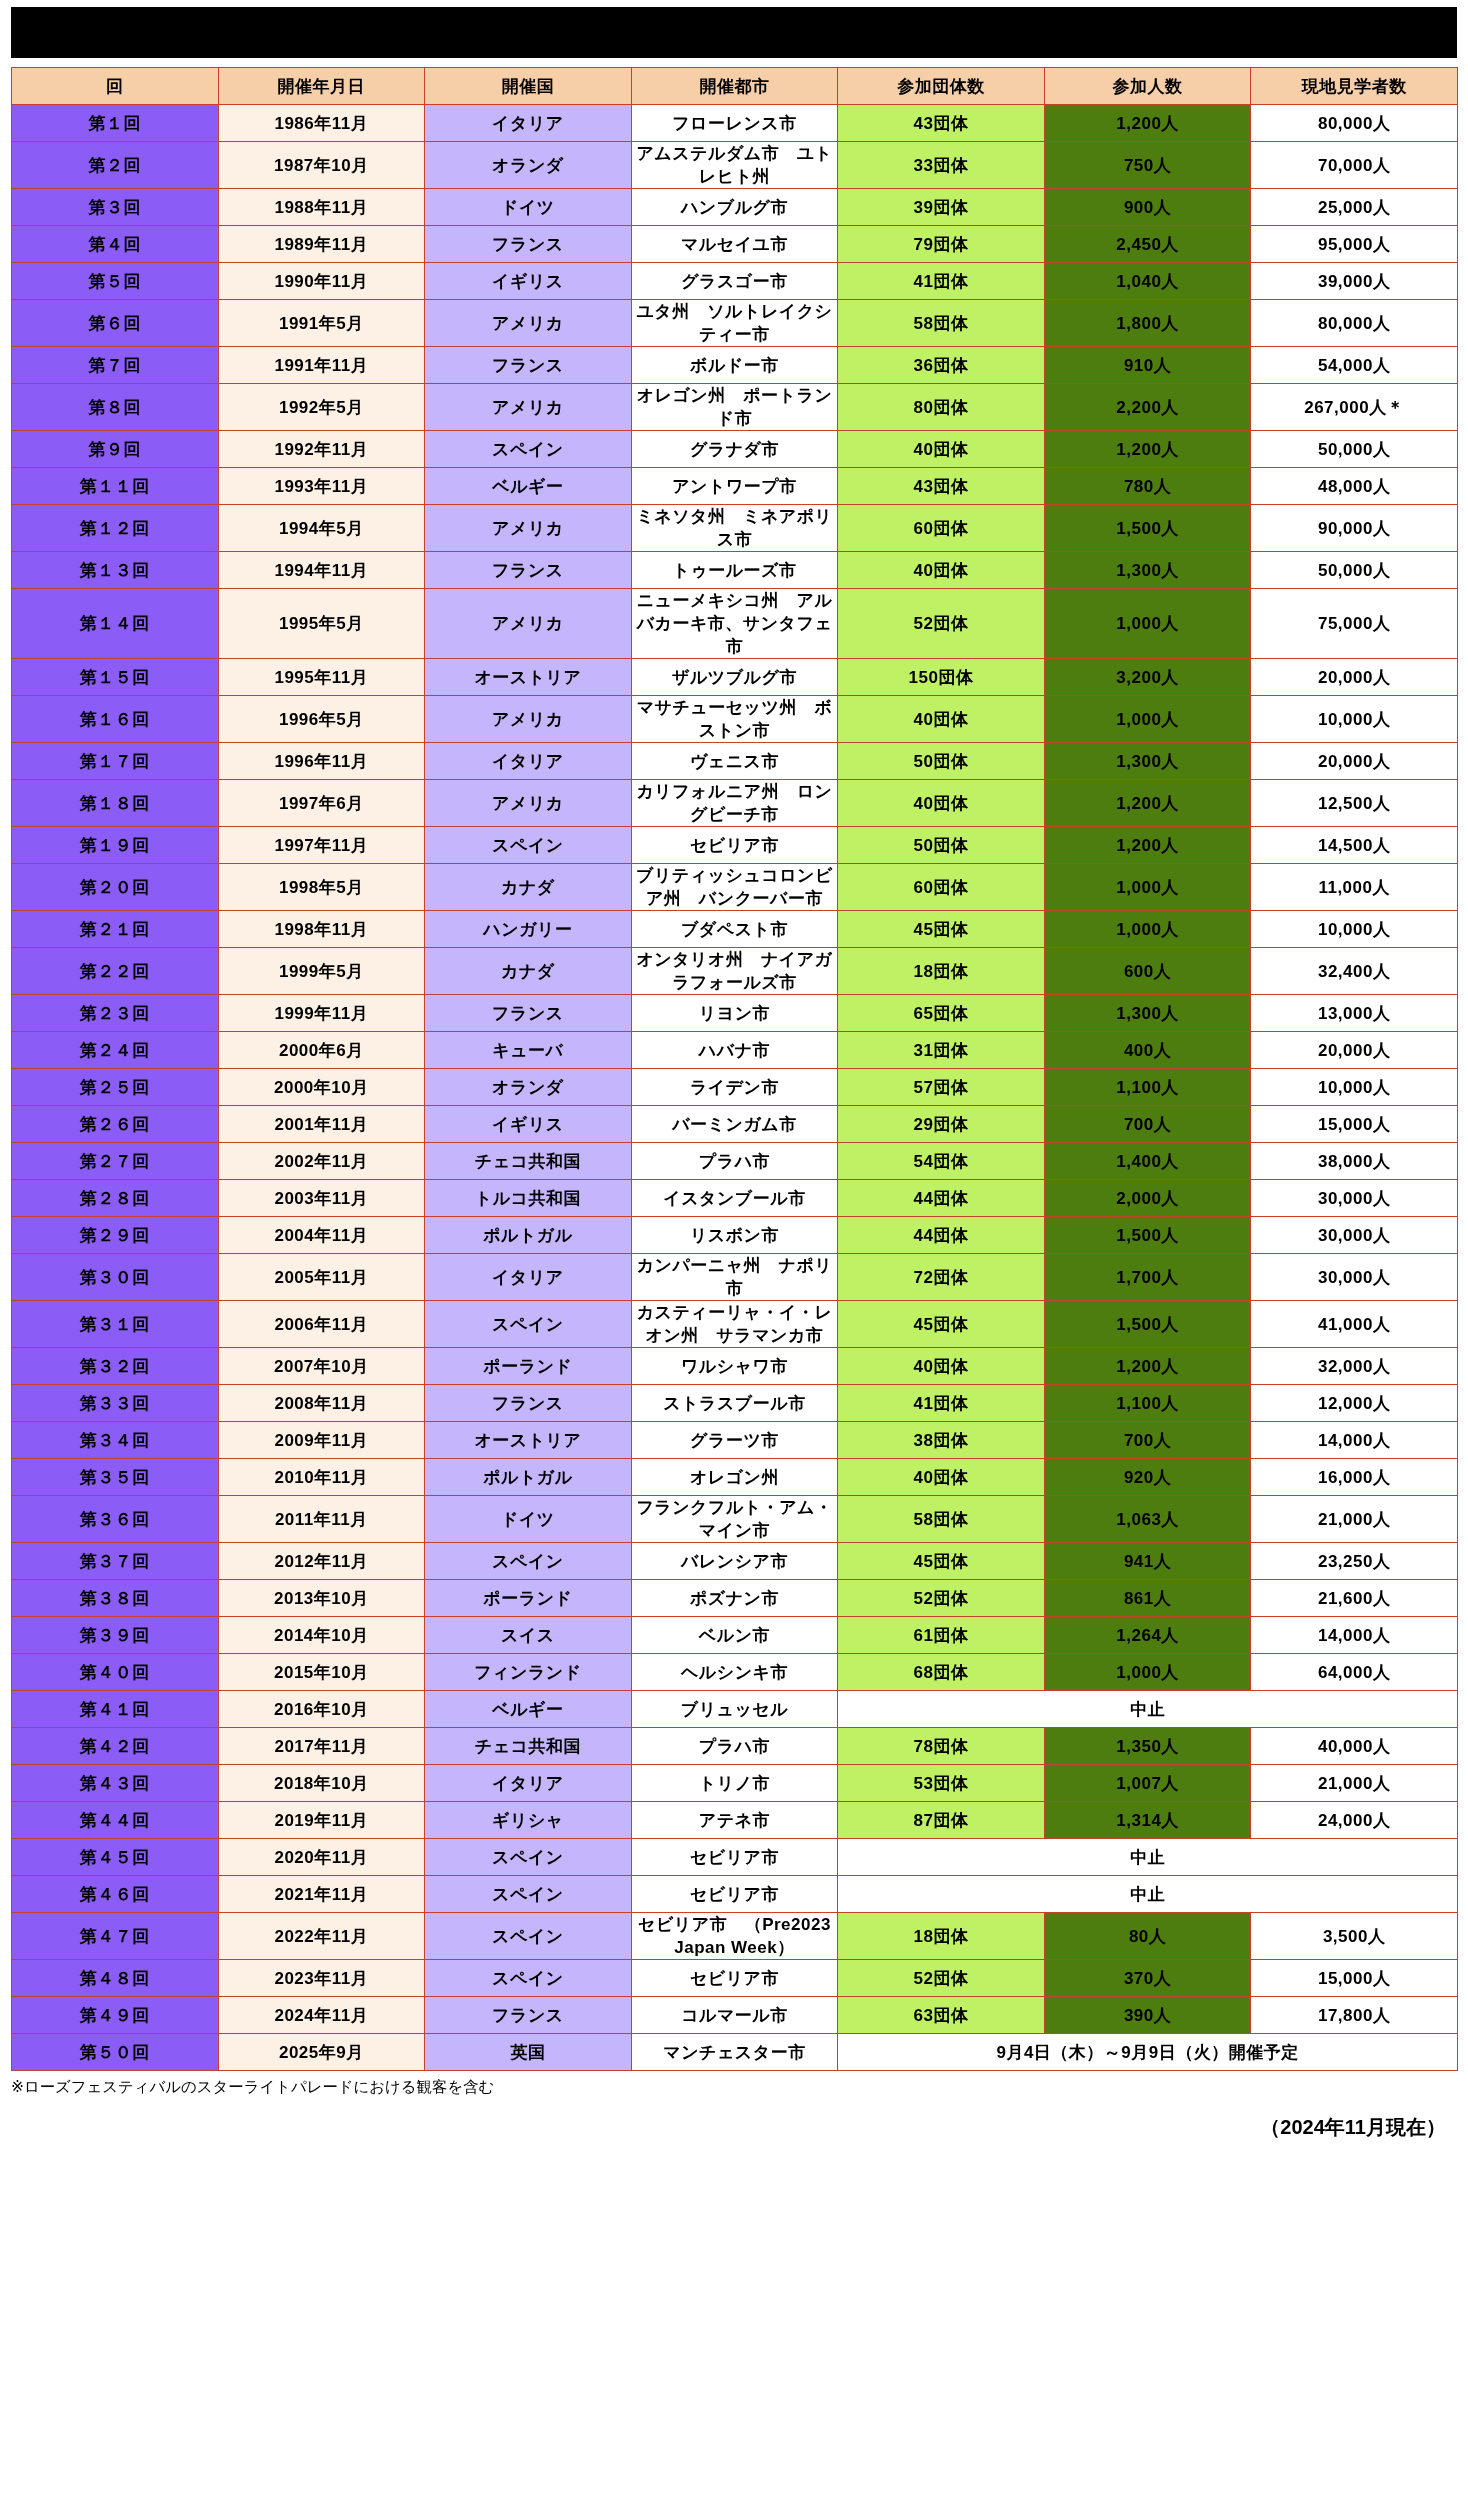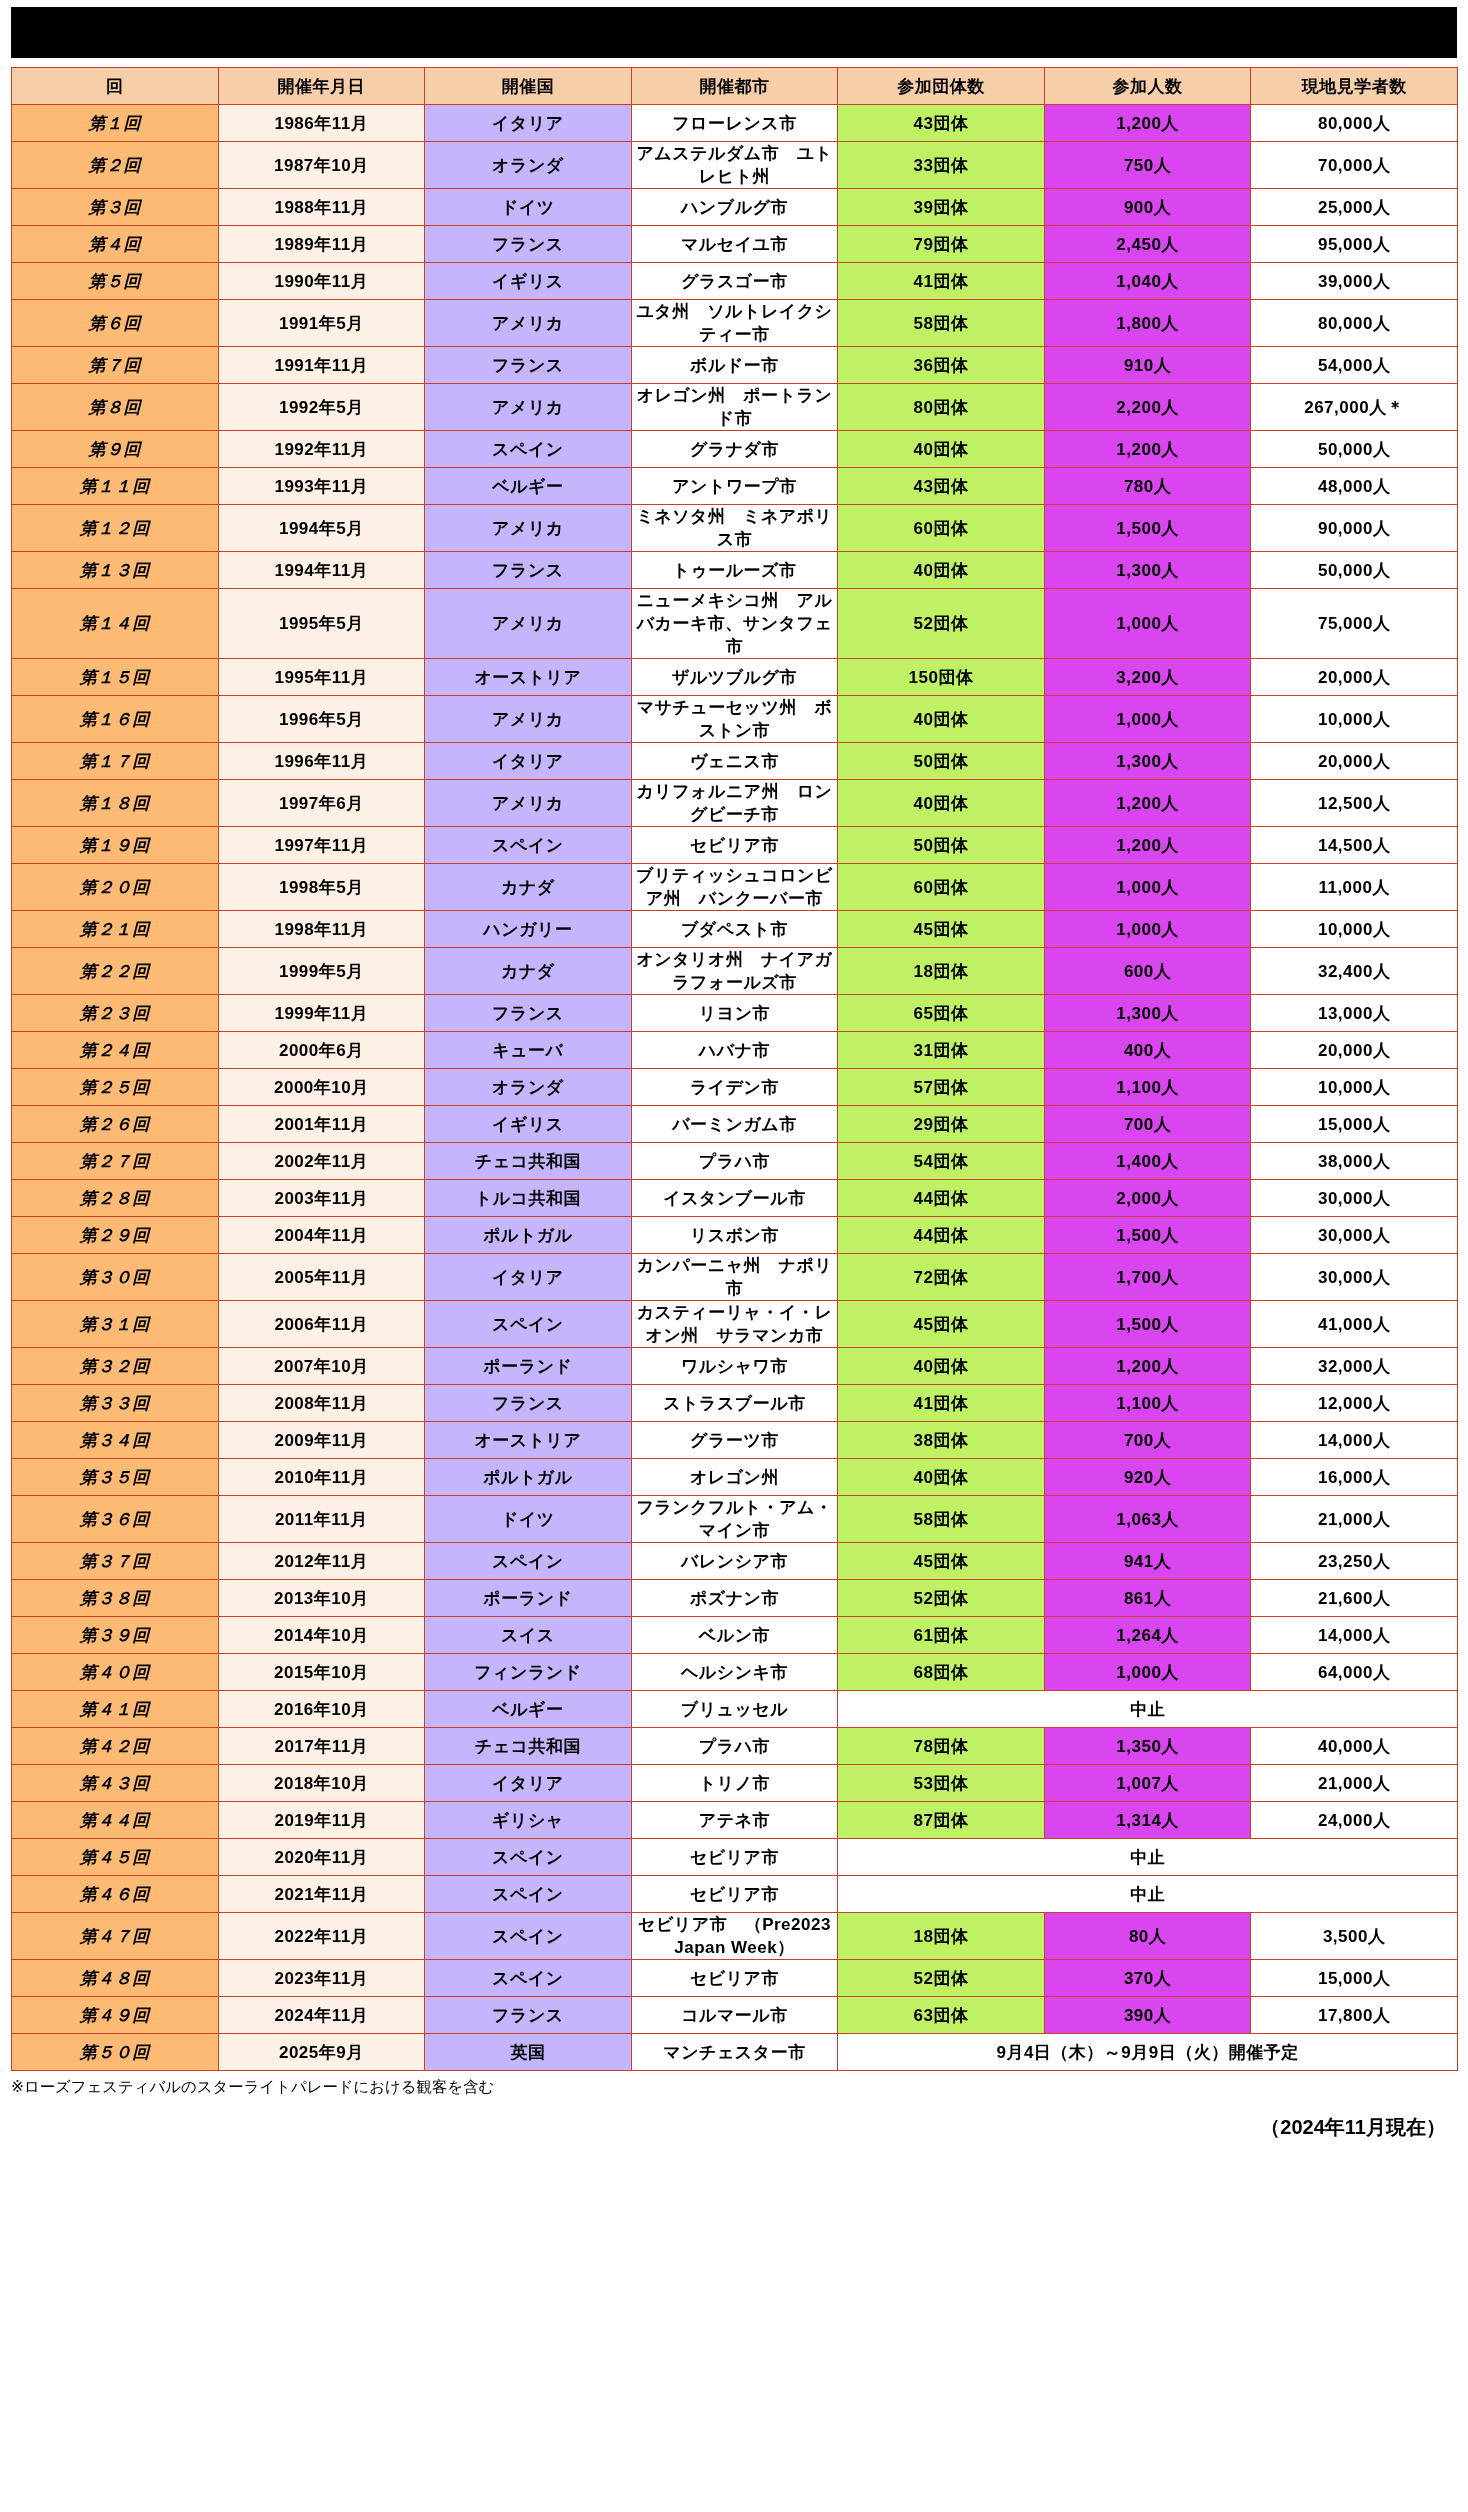--- a/index.html
+++ b/index.html
@@ -42,43 +42,42 @@
     letter-spacing: 0.5px;
   }
   thead th {
     background: #f6cfa8;
     color: #000000;
     font-size: 18px;
     height: 40px;
     border: 0.9px solid #c9402a;
   }
   td.col-no {
-    background: #fdba74;
+    background: #8b5cf6;
     width: 71px;
-    font-style: italic;
   }
   td.col-date {
     background: #fdf0e4;
     width: 165px;
   }
   td.col-country {
     background: #c4b5fd;
     width: 138px;
   }
   td.col-city {
     background: #ffffff;
     width: 575px;
     border-radius: 13px;
   }
   td.col-orgs {
     background: #bef264;
     width: 116px;
   }
   td.col-people {
-    background: #d946ef;
+    background: #4d7c0f;
     width: 107px;
   }
   td.col-viewers {
     background: #ffffff;
     width: 154px;
   }
   td.merged-cancel {
     background: #ffffff;
     text-align: center;
   }

